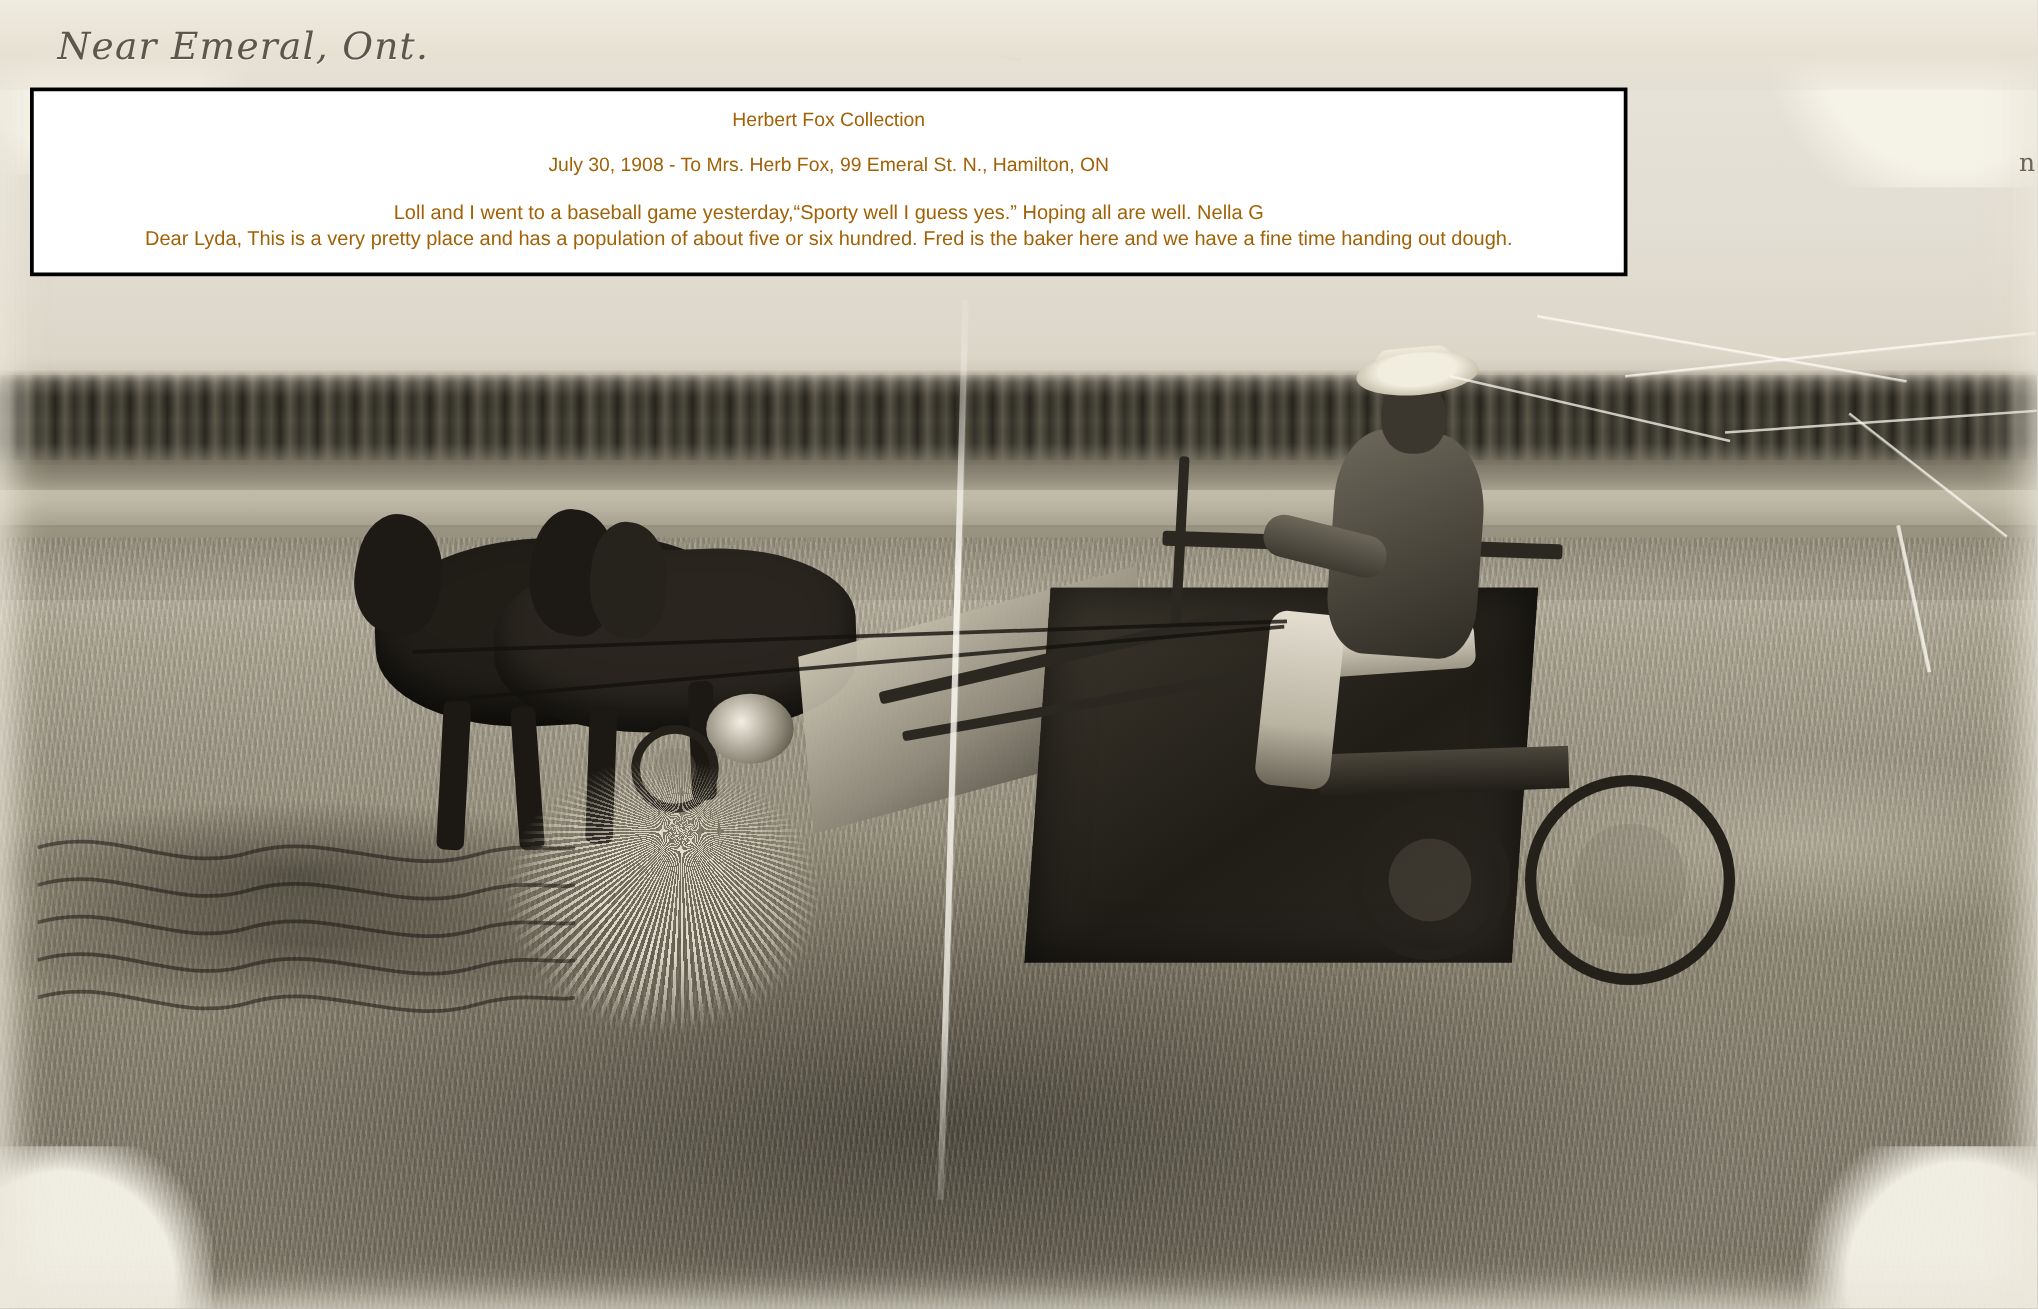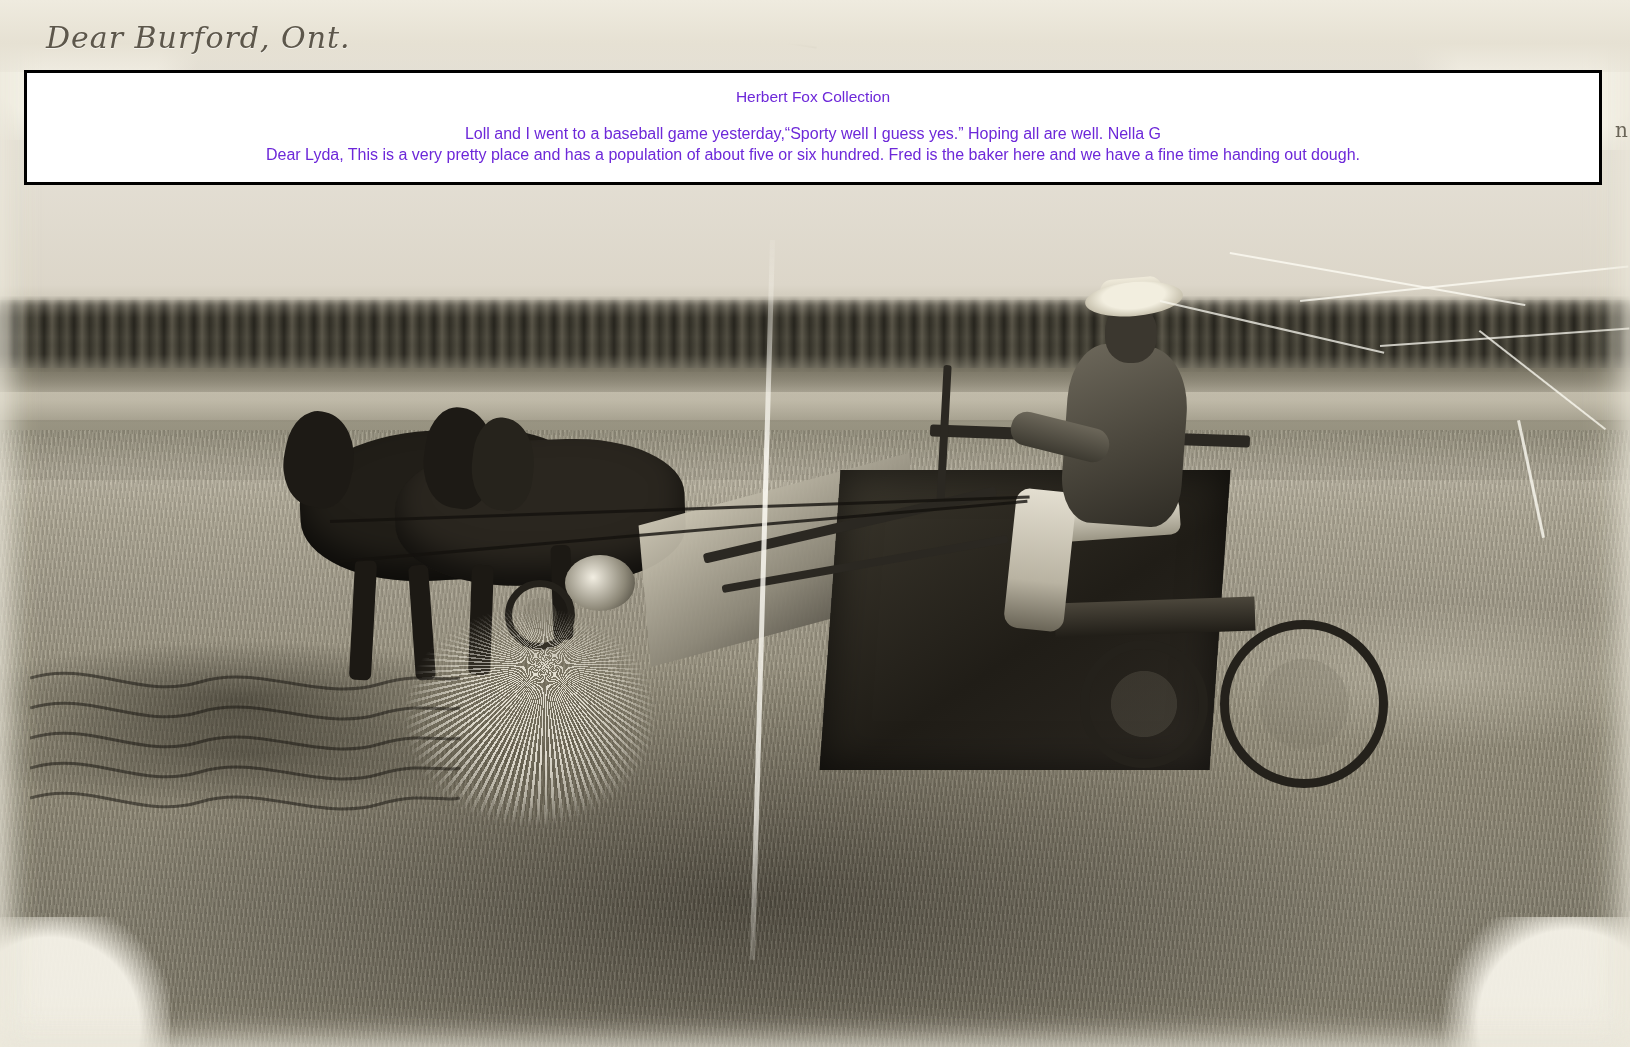--- a/index.html
+++ b/index.html
@@ -336,27 +336,27 @@
     font-family: "DejaVu Serif", serif;
     font-size: 20px;
     color: #6a6558;
   }
 
   
   .caption-box {
     position: absolute;
     left: 24px;
     top: 70px;
-    width: 1578px;
+    width: 1278px;
     box-sizing: border-box;
     background: #ffffff;
     border: 3px solid #000000;
     padding: 14px 16px 16px 16px;
     text-align: center;
-    color: #6d28d9;
+    color: #a16207;
     font-size: 15.5px;
     line-height: 1.25;
   }
   .caption-box .row { margin: 0 0 17px 0; }
   .caption-box .row:last-child { margin-bottom: 0; }
   .caption-collection { font-size: 15.5px; }
   .caption-address { font-size: 15.5px; }
   .caption-message { font-size: 16px; line-height: 1.32; }
   .caption-message .line { display: block; }
 </style>
@@ -433,25 +433,26 @@
       </g>
     </svg>
 
     <div class="corner corner-tl"></div>
     <div class="corner corner-tr"></div>
     <div class="corner corner-bl"></div>
     <div class="corner corner-br"></div>
     <div class="edge-wear"></div>
 
     <div class="header-strip"></div>
-    <div class="caption-handwritten">Dear Burford, Ont.</div>
+    <div class="caption-handwritten">Near Emeral, Ont.</div>
     <div class="corner-mark">n</div>
   </div>
 
   <div class="caption-box">
     <div class="row caption-collection">Herbert Fox Collection</div>
+    <div class="row caption-address">July 30, 1908 - To Mrs. Herb Fox, 99 Emeral St. N., Hamilton, ON</div>
     <div class="row caption-message">
       <span class="line">Loll and I went to a baseball game yesterday,“Sporty well I guess yes.”  Hoping all are well.  Nella G</span>
       <span class="line">Dear Lyda, This is a very pretty place and has a population of about five or six hundred.  Fred is the baker here and we have a fine time handing out dough.</span>
     </div>
   </div>
 
 </div>
 
 </body></html>

